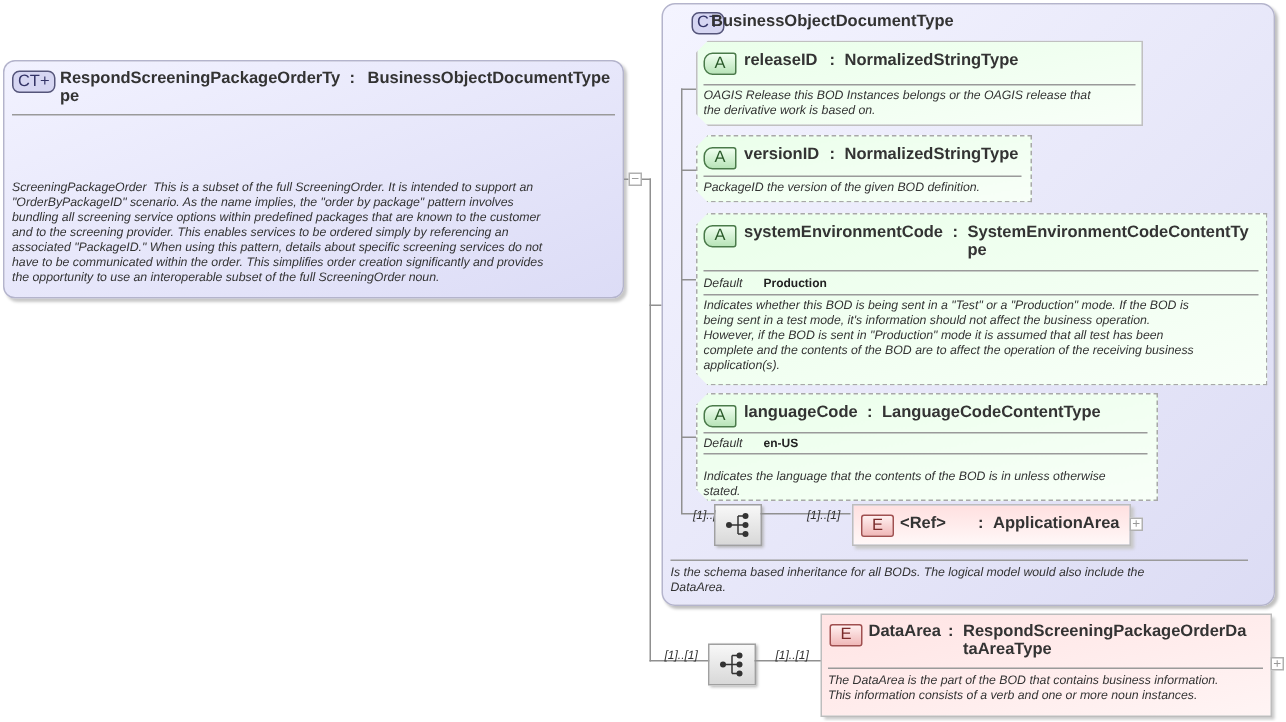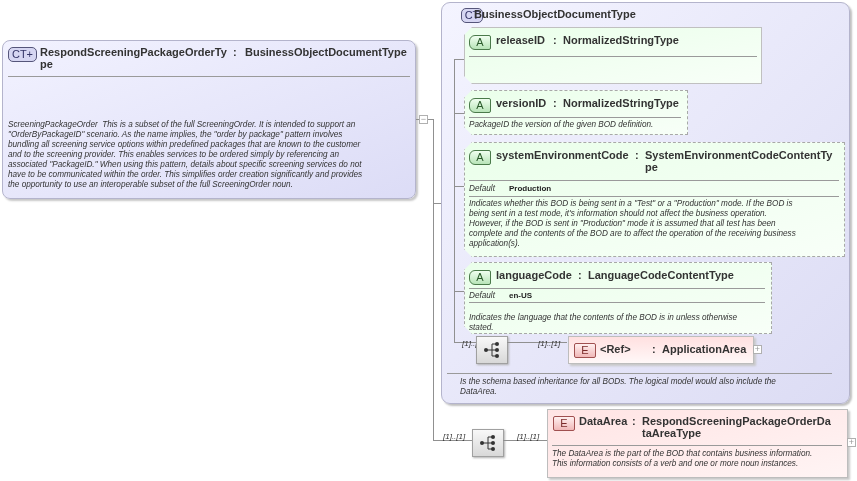--- a/index.html
+++ b/index.html
@@ -79,20 +79,22 @@
   <div class="line" style="left:12px;top:183px;width:10px;height:1px;"></div>
   <div class="line" style="left:12px;top:288px;width:10px;height:1px;"></div>
   <div class="line" style="left:12px;top:339px;width:22px;height:1px;"></div>
 
   <div class="attr" style="left:22px;top:24px;width:296px;height:55px;">
     <span class="badge a-badge" style="left:4px;top:7px;width:20px;">A</span>
     <span class="title" style="left:31px;top:6px;">releaseID</span>
     <span class="title" style="left:88px;top:6px;">:</span>
     <span class="title" style="left:98px;top:6px;">NormalizedStringType</span>
     <div class="sep" style="left:4px;top:28px;width:288px;"></div>
+    <div class="doc" style="left:4px;top:31px;width:290px;">OAGIS Release this BOD Instances belongs or the OAGIS release that
+the derivative work is based on.</div>
   </div>
 
   <div class="attr dashed" style="left:22px;top:87px;width:222px;height:43px;">
     <span class="badge a-badge" style="left:4px;top:7px;width:20px;">A</span>
     <span class="title" style="left:31px;top:6px;">versionID</span>
     <span class="title" style="left:88px;top:6px;">:</span>
     <span class="title" style="left:98px;top:6px;">NormalizedStringType</span>
     <div class="sep" style="left:4px;top:26px;width:212px;"></div>
     <div class="doc" style="left:4px;top:29px;width:215px;">PackageID the version of the given BOD definition.</div>
   </div>
@@ -145,21 +147,21 @@
   <span class="mult" style="left:96px;top:336px;">[1]..[1]</span>
   <div class="elem" style="left:126px;top:333px;width:184px;height:26px;background:linear-gradient(#ffe0e0,#fff8f8);">
     <span class="badge e-badge" style="left:5px;top:6px;width:20px;">E</span>
     <span class="title" style="left:31px;top:6px;">&lt;Ref&gt;</span>
     <span class="title" style="left:83px;top:6px;">:</span>
     <span class="title" style="left:93px;top:6px;">ApplicationArea</span>
   </div>
   <div class="plus" style="left:311px;top:342px;">+</div>
 
   <div class="sep" style="left:5px;top:370px;width:385px;"></div>
-  <div class="doc" style="left:18px;top:374px;width:395px;">Is the schema based inheritance for all BODs. The logical model would also include the
+  <div class="doc" style="left:5px;top:374px;width:395px;">Is the schema based inheritance for all BODs. The logical model would also include the
 DataArea.</div>
 </div>
 
 <div class="line" style="left:433px;top:440px;width:40px;height:1px;"></div>
 <span class="mult" style="left:443px;top:432px;">[1]..[1]</span>
 <div class="seq" style="left:472px;top:429px;">
   <svg width="30" height="26">
     <circle cx="9" cy="13" r="2" fill="#333"></circle>
     <line x1="9" y1="13" x2="15" y2="13" stroke="#333" stroke-width="1"></line>
     <line x1="15" y1="7" x2="15" y2="19" stroke="#333" stroke-width="1"></line>

